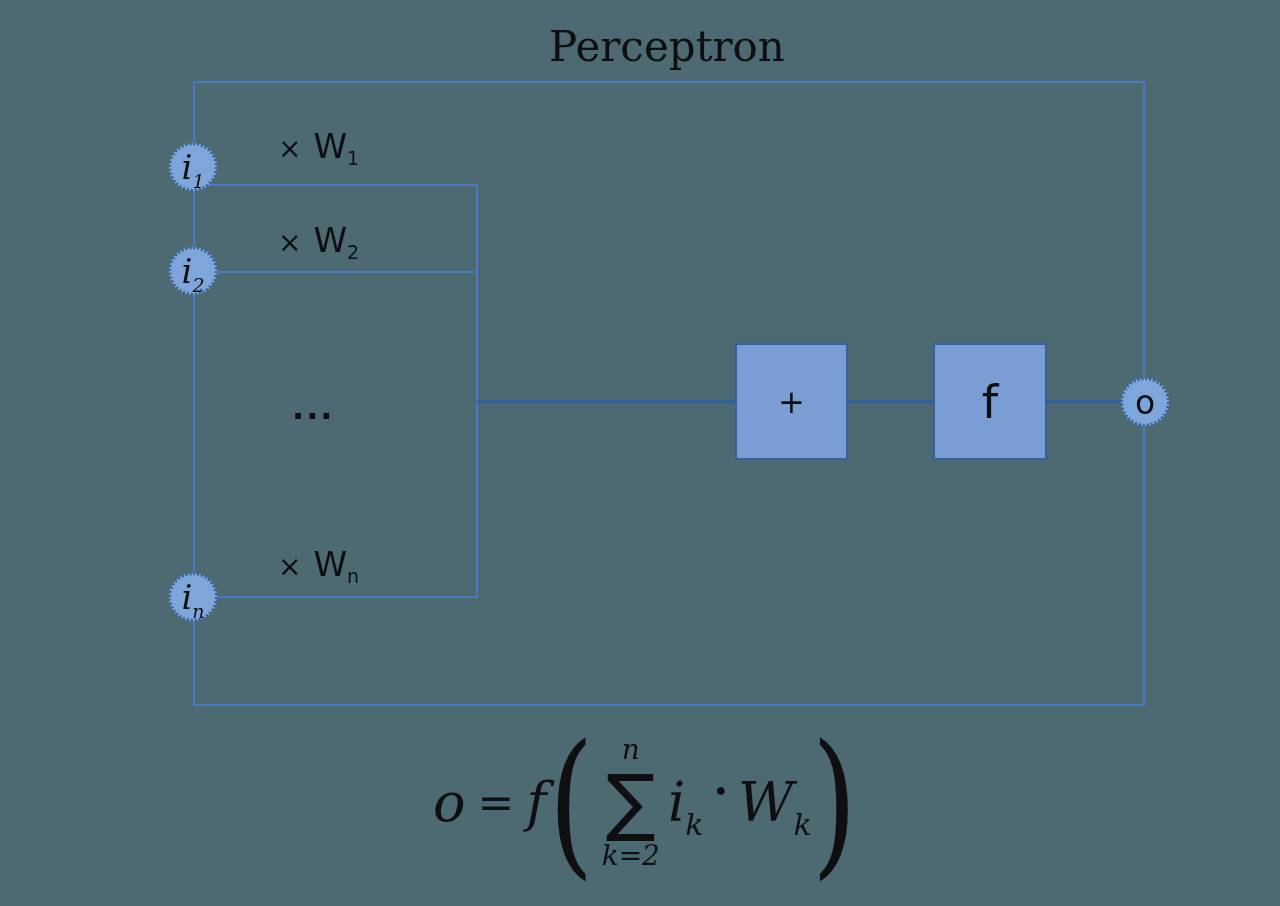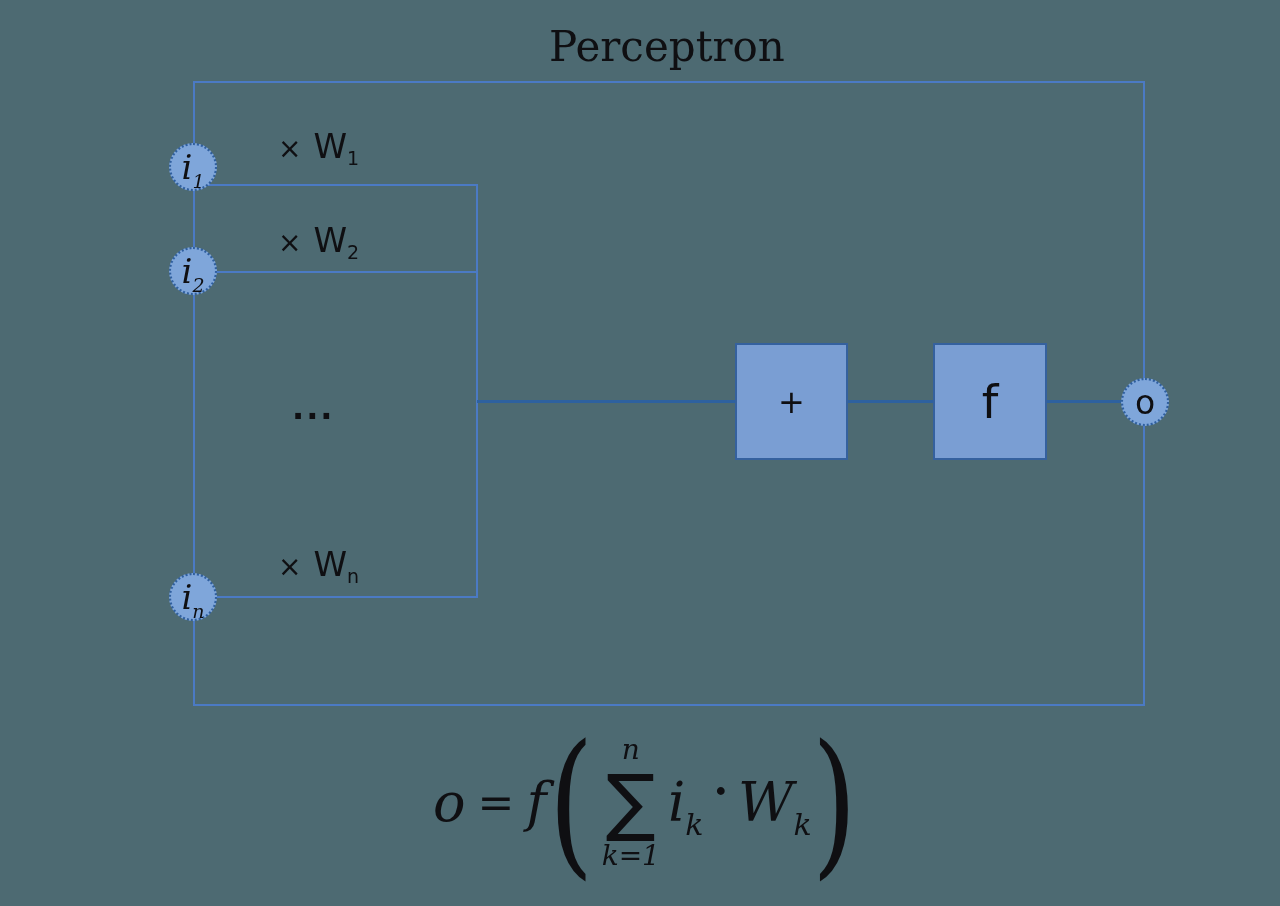--- a/index.html
+++ b/index.html
@@ -162,21 +162,21 @@
   </div>
 
   <div class="formula">
     <span class="f-var">o</span>
     <span class="f-eq">=</span>
     <span class="f-var f-func">f</span>
     <span class="f-paren">(</span>
     <span class="f-sum">
       <span class="f-limit f-limit-upper">n</span>
       <span class="f-sigma">∑</span>
-      <span class="f-limit f-limit-lower">k=1</span>
+      <span class="f-limit f-limit-lower">k=2</span>
     </span>
     <span class="f-term">
       <span class="f-var">i</span>
         <span class="f-sub">k</span>
     </span>
     <span class="f-dot">·</span>
     <span class="f-term">
       <span class="f-var">W</span>
         <span class="f-sub">k</span>
     </span>

